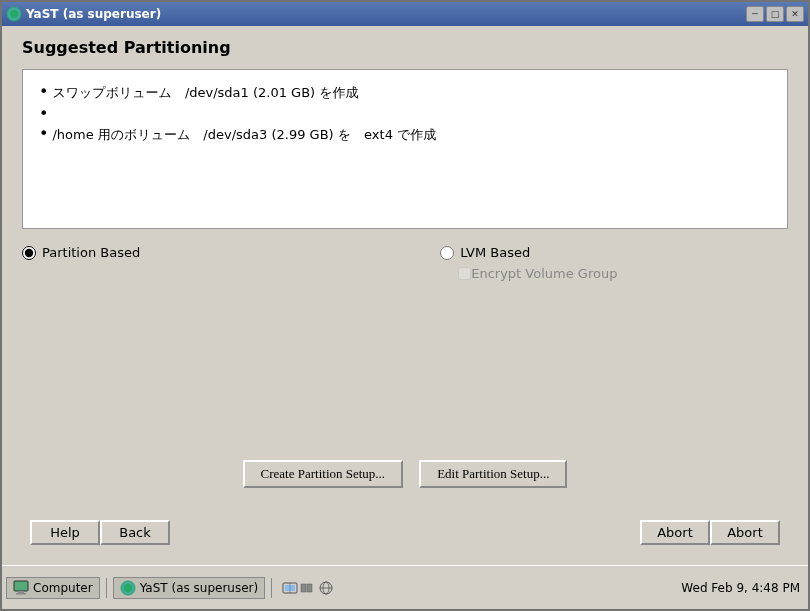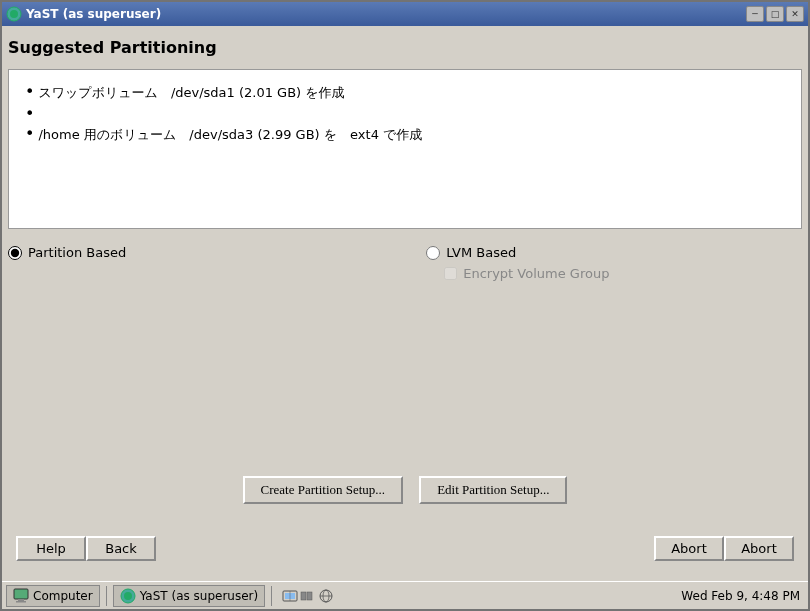--- a/index.html
+++ b/index.html
@@ -55,21 +55,21 @@
       border-radius: 2px;
       display: flex;
       align-items: center;
       justify-content: center;
       font-size: 9px;
       cursor: pointer;
       color: #333;
     }
     .main-content {
       flex: 1;
-      padding: 12px 6px;
+      padding: 12px 20px;
       display: flex;
       flex-direction: column;
       gap: 12px;
       overflow: hidden;
     }
     .page-title {
       font-size: 16px;
       font-weight: bold;
       color: #000;
     }
@@ -115,21 +115,20 @@
       height: 14px;
       cursor: pointer;
       accent-color: #000;
     }
     .lvm-option {
       margin-left: 300px;
     }
     .encrypt-group {
       display: flex;
       align-items: center;
-      gap: 6px;
       margin-top: 6px;
       margin-left: 18px;
     }
     .encrypt-checkbox {
       width: 13px;
       height: 13px;
       cursor: not-allowed;
       opacity: 0.5;
     }
     .encrypt-label {
@@ -164,21 +163,21 @@
       background: #d4d0c8;
       border: 2px solid;
       border-color: #fff #888 #888 #fff;
       padding: 3px 14px;
       min-width: 70px;
       cursor: pointer;
       font-size: 13px;
       font-family: inherit;
     }
     .taskbar {
-      height: 28px;
+      height: 44px;
       background: #d4d0c8;
       border-top: 1px solid #fff;
       display: flex;
       align-items: center;
       padding: 0 4px;
       gap: 4px;
     }
     .taskbar-item {
       display: flex;
       align-items: center;

